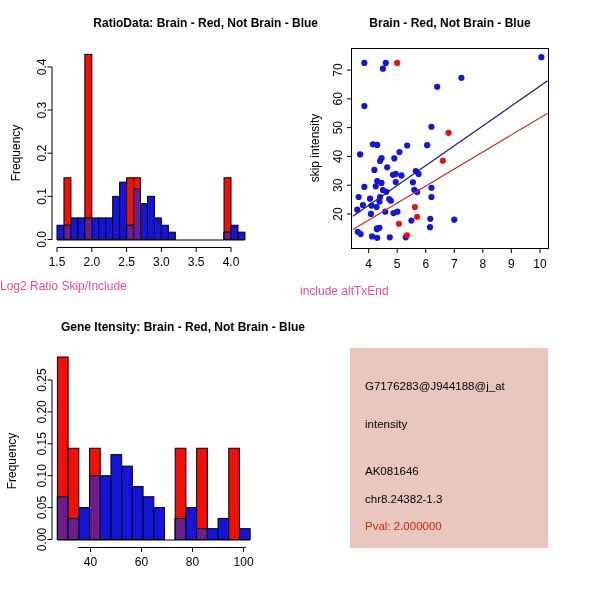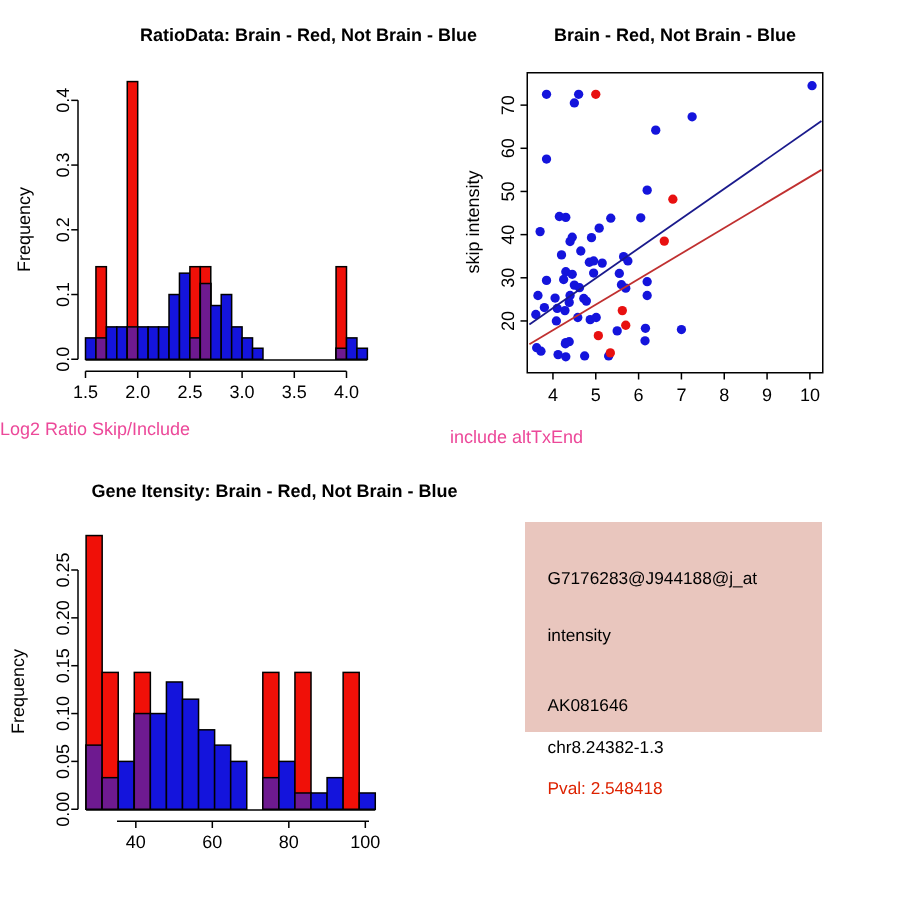--- a/index.html
+++ b/index.html
@@ -3,21 +3,21 @@
 <meta charset="utf-8">
 <style>
   html,body{margin:0;padding:0;background:#ffffff;}
   #stage{position:relative;width:600px;height:600px;background:#ffffff;overflow:hidden;
          font-family:"Liberation Sans", sans-serif;}
   svg{position:absolute;left:0;top:0;}
   .ct{position:absolute;text-align:center;font-size:12px;font-weight:bold;color:#000;white-space:nowrap;}
   .cl{position:absolute;font-size:12px;color:#ec4899;white-space:nowrap;}
   .vlab{position:absolute;font-size:12px;color:#000;white-space:nowrap;
         transform:translate(-50%,-50%) rotate(-90deg);}
-  #infobox{position:absolute;left:350px;top:348px;width:198px;height:140px;}
+  #infobox{position:absolute;left:350px;top:348px;width:198px;height:200px;}
   .ib-line{position:absolute;left:15px;font-size:11.5px;color:#000;white-space:nowrap;}
 </style>
 </head>
 <body>
 
 <div id="stage">
 
   <svg id="cv" width="600" height="600">
       <line x1="57" y1="240" x2="244.92" y2="240" stroke="#000" stroke-width="1"></line>
       <rect x="57" y="225.2605" width="6.96" height="14.239500000000001" fill="#1414DC" stroke="#000000" stroke-width="1"></rect>
@@ -234,16 +234,16 @@
   <div class="vlab" style="left:315px;top:148px;">skip intensity</div>
 
   <div class="ct" style="left:0px;top:320px;width:304px;margin-left:31px;">Gene Itensity: Brain - Red, Not Brain - Blue</div>
   <div class="vlab" style="left:12px;top:461px;">Frequency</div>
 
   <div id="infobox" style="background: rgb(233, 198, 190);">
     <span class="ib-line" style="top:32px;">G7176283@J944188@j_at</span>
     <span class="ib-line" style="top:70px;">intensity</span>
     <span class="ib-line" style="top:117px;">AK081646</span>
     <span class="ib-line" style="top:145px;text-align:right;">chr8.24382-1.3</span>
-    <span class="ib-line" id="pval-line" style="top: 172px; color: rgb(221, 34, 0);">Pval: 2.548418</span>
+    <span class="ib-line" id="pval-line" style="top: 172px; color: rgb(221, 34, 0);">Pval: 2.000000</span>
   </div>
 
 </div>
 
 </body></html>

